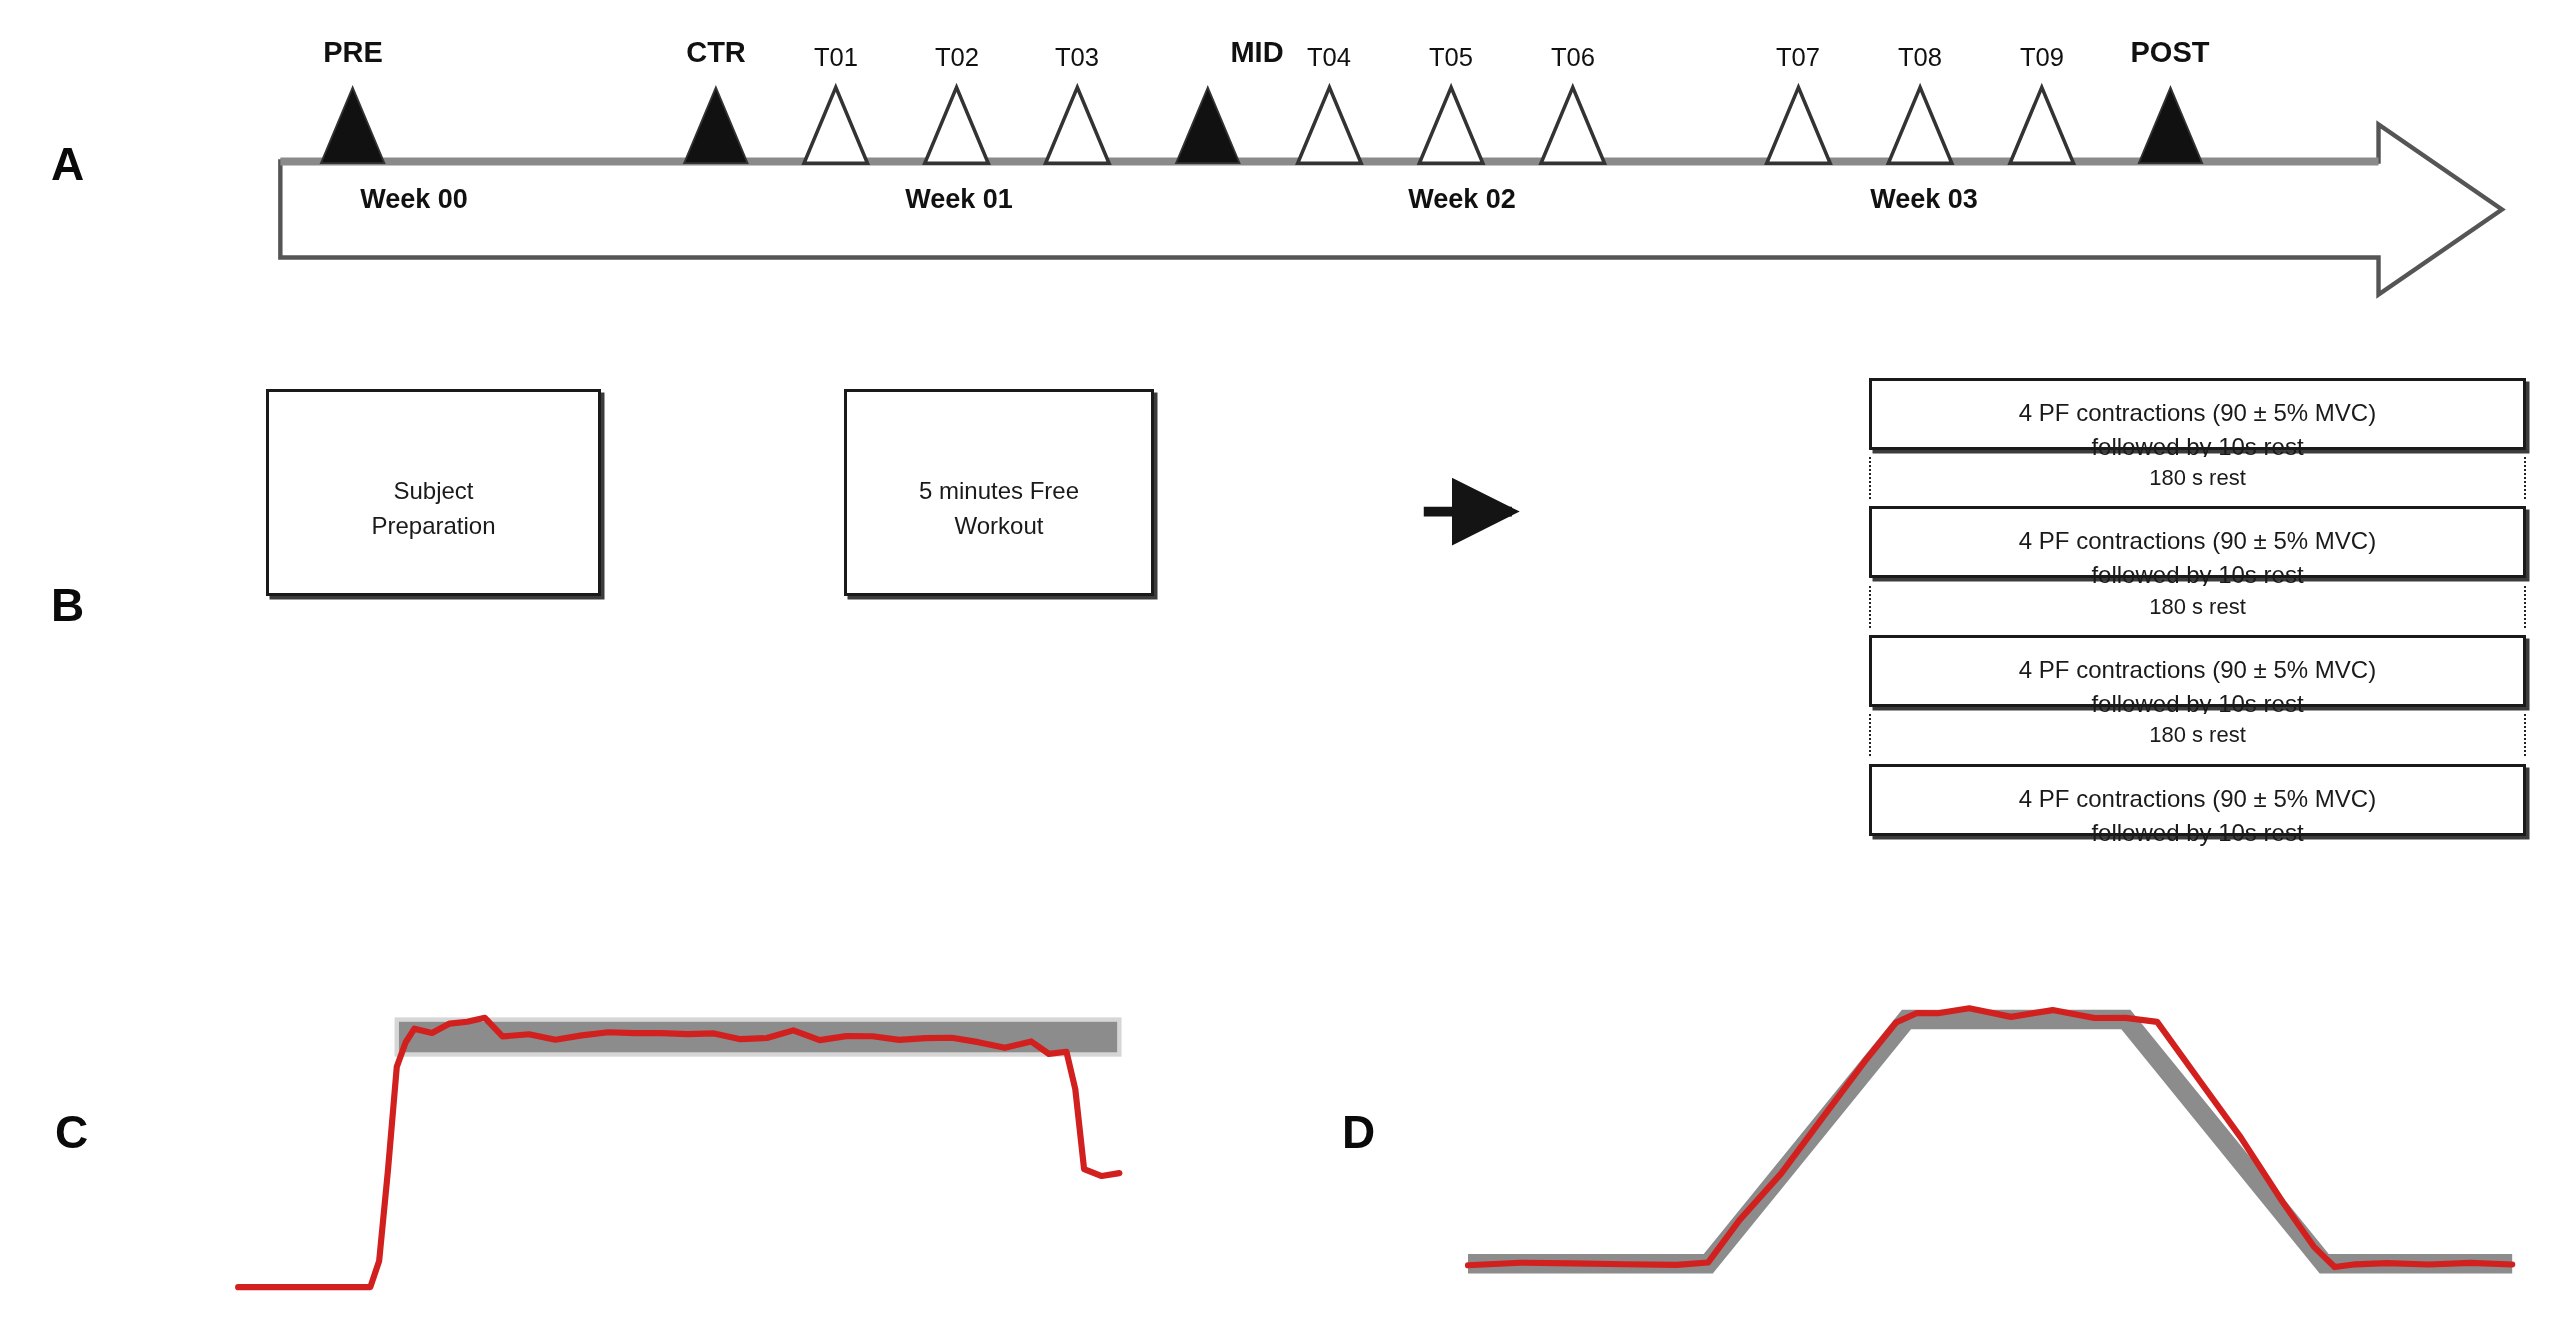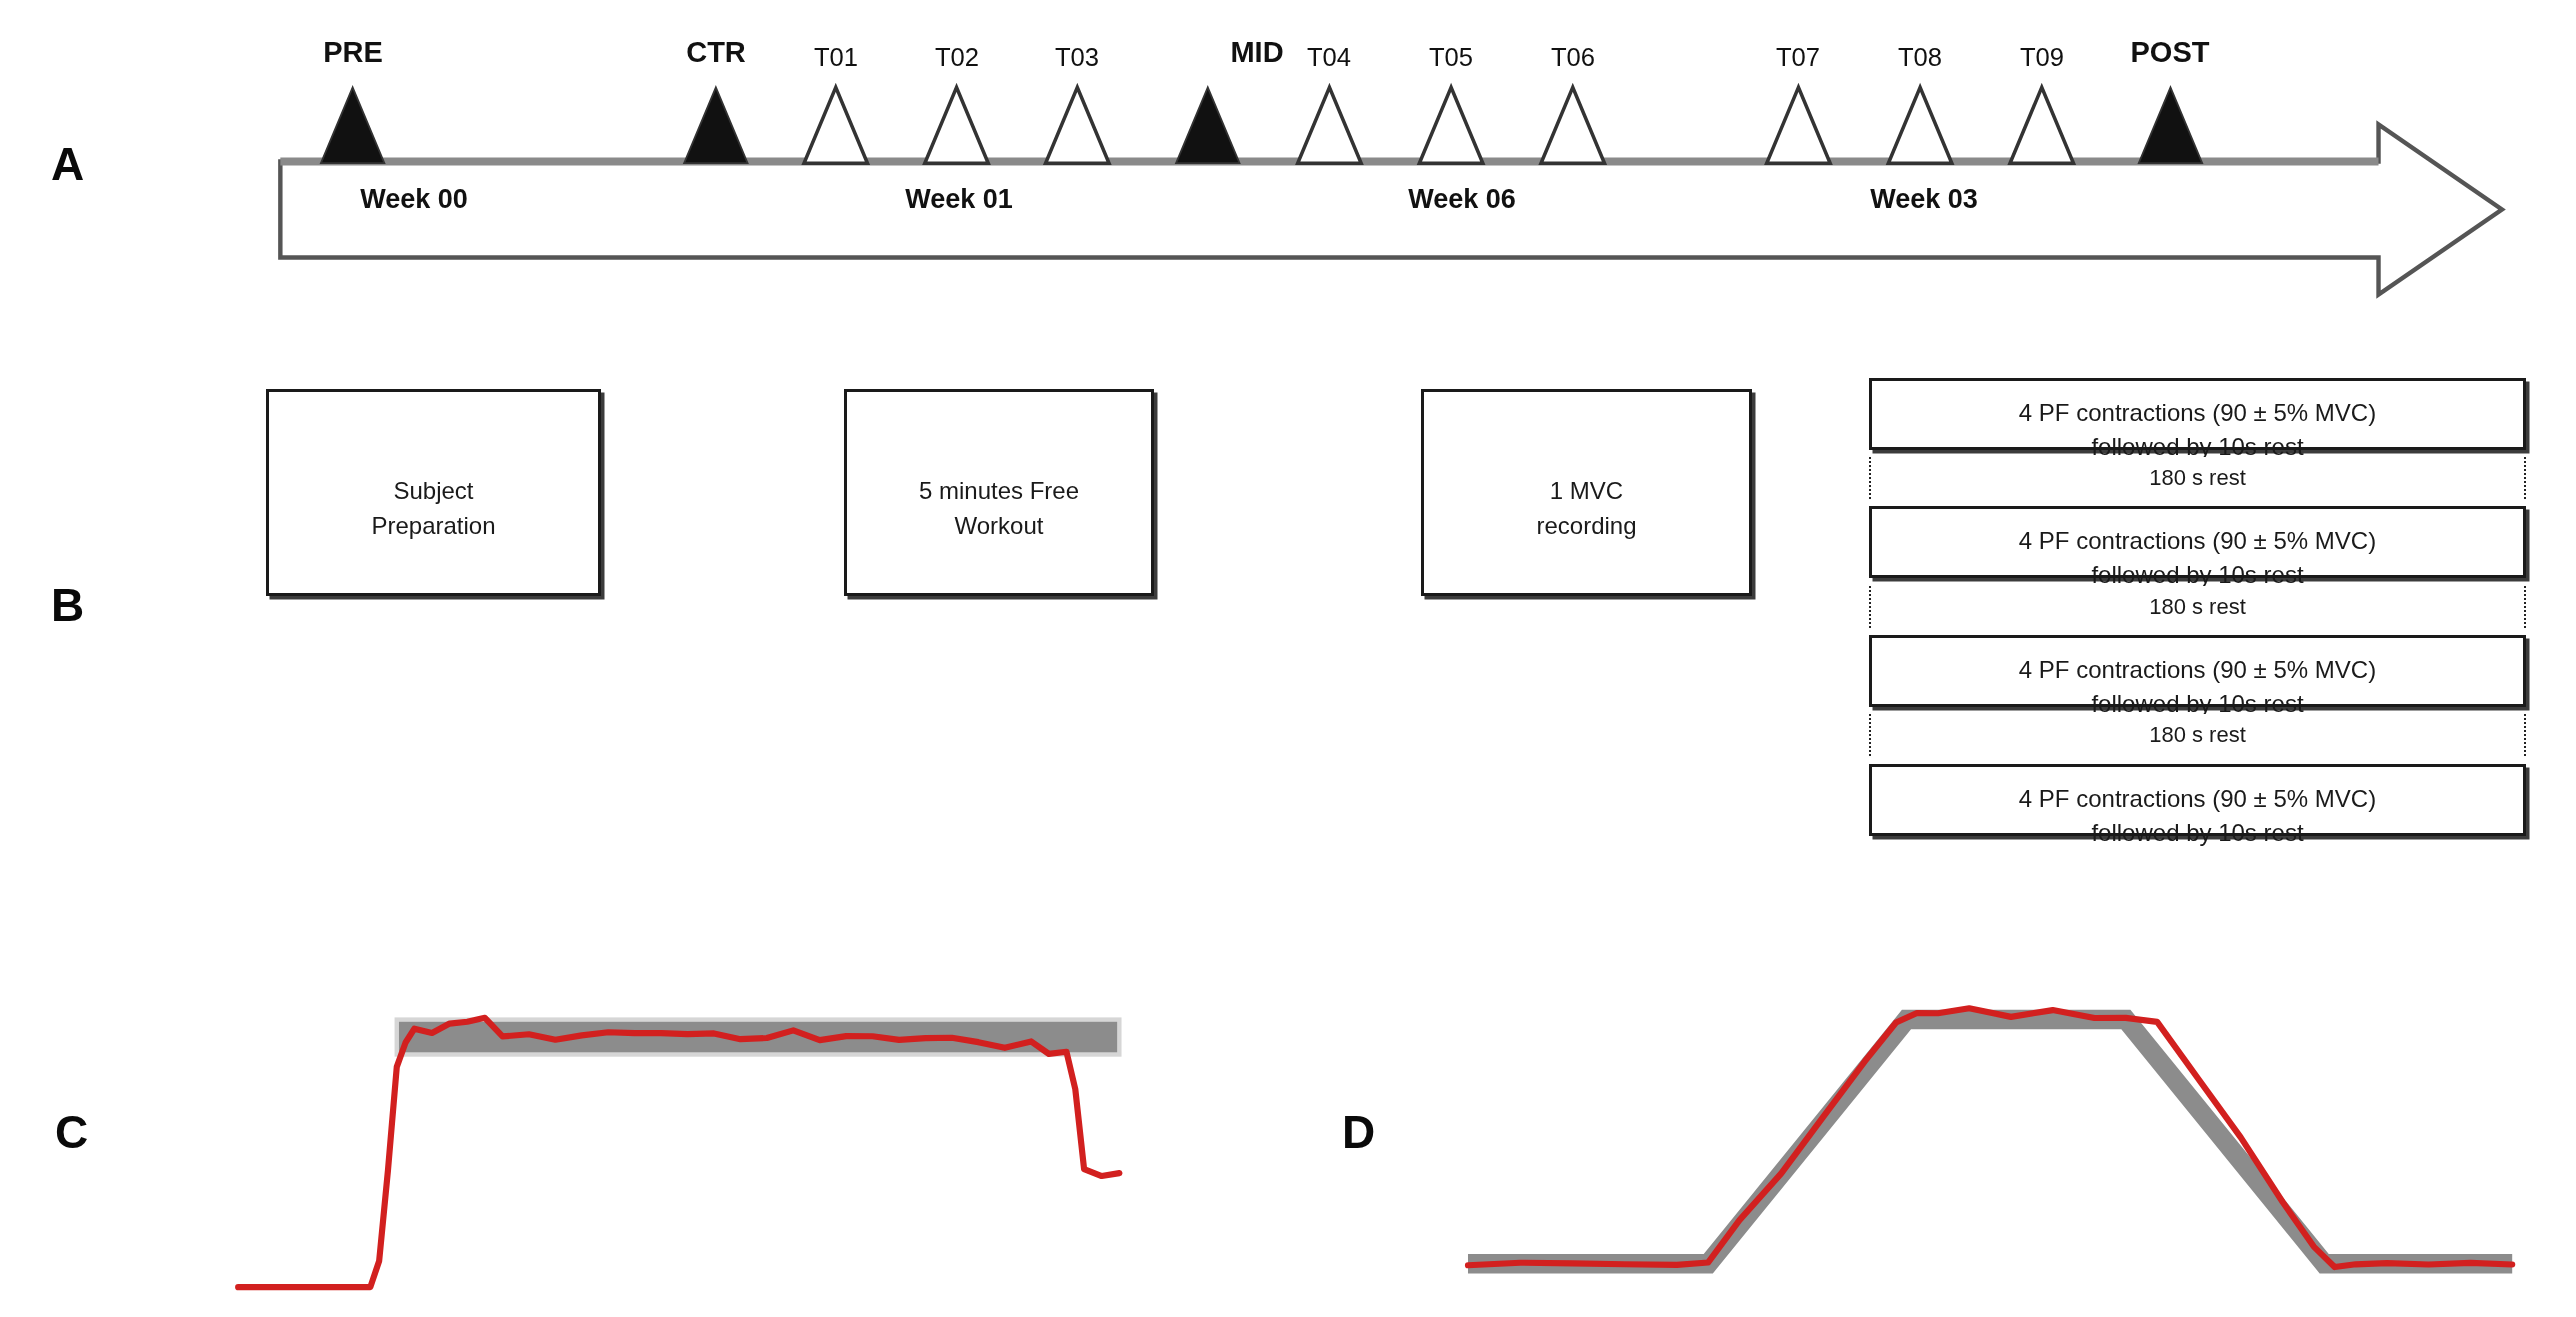--- a/index.html
+++ b/index.html
@@ -129,21 +129,21 @@
         <div class="tl-marker-label minor" style="left: 1451px; top: 43px;">T05</div>
         <div class="tl-marker-label minor" style="left: 1573px; top: 43px;">T06</div>
         <div class="tl-marker-label minor" style="left: 1798px; top: 43px;">T07</div>
         <div class="tl-marker-label minor" style="left: 1920px; top: 43px;">T08</div>
         <div class="tl-marker-label minor" style="left: 2042px; top: 43px;">T09</div>
         <div class="tl-marker-label major" style="left: 2170px; top: 36px;">POST</div>
       </div>
     <div id="tl-weeks">
         <div class="tl-week-label" style="left: 414px; top: 184px;">Week 00</div>
         <div class="tl-week-label" style="left: 959px; top: 184px;">Week 01</div>
-        <div class="tl-week-label" style="left: 1462px; top: 184px;">Week 06</div>
+        <div class="tl-week-label" style="left: 1462px; top: 184px;">Week 02</div>
         <div class="tl-week-label" style="left: 1924px; top: 184px;">Week 03</div>
       </div>
   </div>
 
   <div id="panel-b">
     <svg class="arrows" width="2576" height="582" viewBox="0 0 2922 660">
       <defs>
         <marker id="arrowhead" markerWidth="7" markerHeight="7" refX="6.2" refY="3.5" orient="auto">
           <polygon points="0,0 7,3.5 0,7" fill="#141414"></polygon>
         </marker>
@@ -160,26 +160,20 @@
       </div>
     </div>
 
     <div class="flow-box" style="left:844px; top:168px; width:310px; height:207px; transform:translateY(-100%); margin-top:84px;">
       <div class="box-text">
         <span>5 minutes Free</span><br>
         <span>Workout</span>
       </div>
     </div>
 
-    <div class="flow-box" style="left:1421px; top:168px; width:331px; height:207px; transform:translateY(-100%); margin-top:84px;">
-      <div class="box-text">
-        <span>1 MVC</span><br>
-        <span>recording</span>
-      </div>
-    </div>
 
     <div id="protocol-stack">
         <div class="flow-box" style="left: 1869px; top: 34px; width: 657px; height: 72px;">
           <div class="box-text"><span>4 PF contractions  (90 ± 5% MVC)</span><br><span>followed by 10s rest</span></div>
         </div>
         <div class="rest-box" style="left: 1869px; top: 113px; width: 657px; height: 42px;">
           <span>180 s rest</span>
         </div>
         <div class="flow-box" style="left: 1869px; top: 162px; width: 657px; height: 72px;">
           <div class="box-text"><span>4 PF contractions  (90 ± 5% MVC)</span><br><span>followed by 10s rest</span></div>

